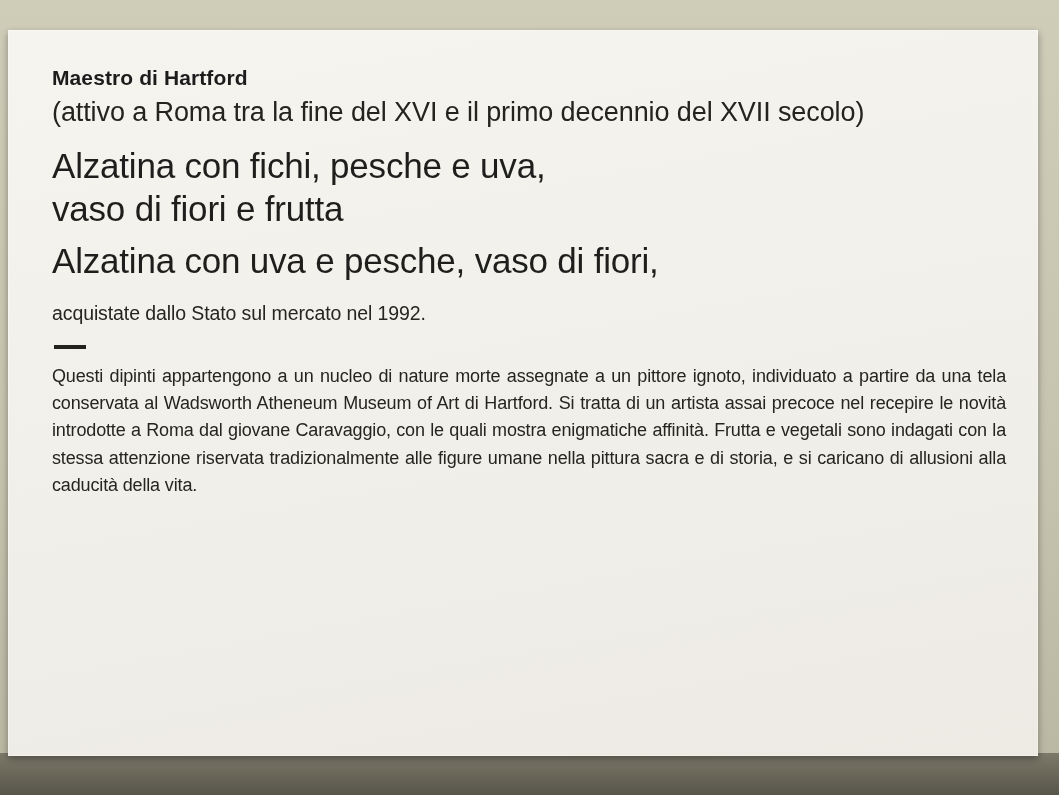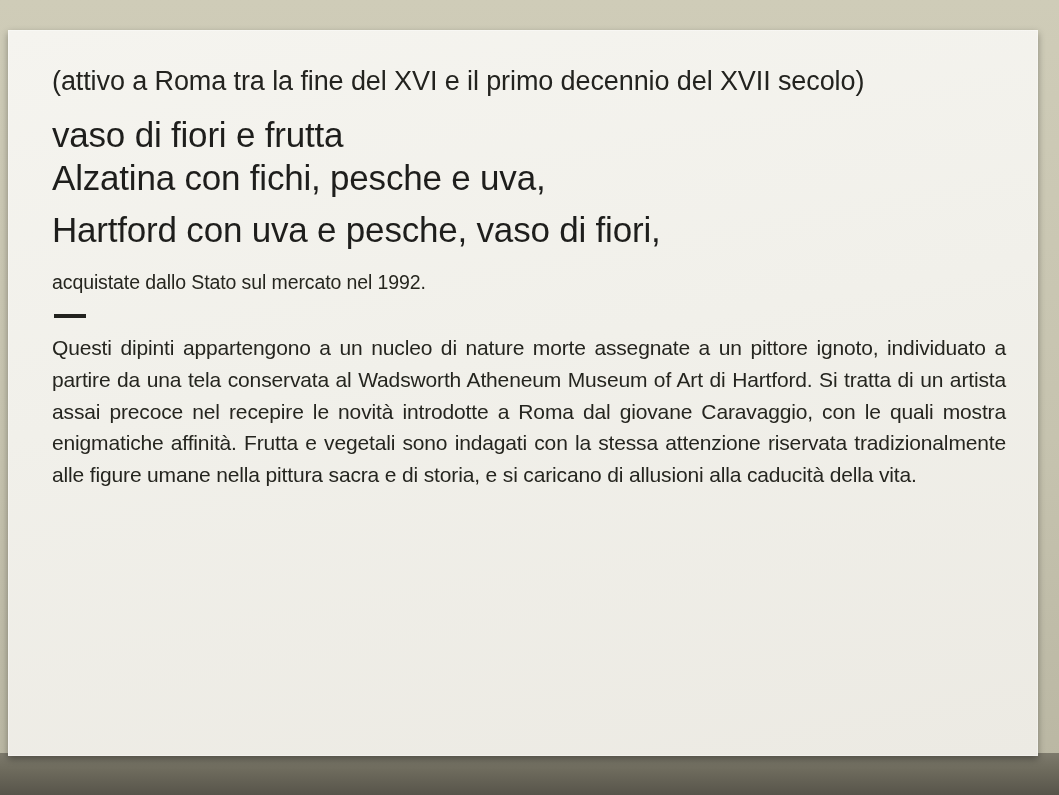--- a/index.html
+++ b/index.html
@@ -79,48 +79,49 @@
   .credit-line {
     display: block;
   }
   .divider {
     width: 32px;
     height: 4px;
     background: #22221e;
     margin: 17px 0 14px 2px;
   }
   .body-text {
-    font-size: 21px;
+    font-size: 18px;
     color: #25251f;
     line-height: 1.52;
     letter-spacing: -0.15px;
     max-width: 955px;
     text-align: justify;
     text-justify: inter-word;
   }
 </style>
 </head>
 <body>
 
 <div class="wall">
   <div class="wall-bottom"></div>
 
   <div class="label-plate">
     <div class="plate-inner">
 
+      <div class="artist">Maestro di Hartford</div>
 
       <div class="artist-dates">(attivo a Roma tra la fine del XVI e il primo decennio del XVII secolo)</div>
 
       <div class="title">
+        <span class="title-line">Alzatina con fichi, pesche e uva,</span>
         <span class="title-line">vaso di fiori e frutta</span>
-        <span class="title-line">Alzatina con fichi, pesche e uva,</span>
       </div>
 
       <div class="title second">
-        <span class="title-line">Hartford con uva e pesche, vaso di fiori,</span>
+        <span class="title-line">Alzatina con uva e pesche, vaso di fiori,</span>
       </div>
 
       <div class="credit">
         <span class="credit-line">acquistate dallo Stato sul mercato nel 1992.</span>
       </div>
 
       <div class="divider"></div>
 
       <div class="body-text">Questi dipinti appartengono a un nucleo di nature morte assegnate a un pittore ignoto, individuato a partire da una tela conservata al Wadsworth Atheneum Museum of Art di Hartford. Si tratta di un artista assai precoce nel recepire le novità introdotte a Roma dal giovane Caravaggio, con le quali mostra enigmatiche affinità. Frutta e vegetali sono indagati con la stessa attenzione riservata tradizionalmente alle figure umane nella pittura sacra e di storia, e si caricano di allusioni alla caducità della vita.</div>
 

